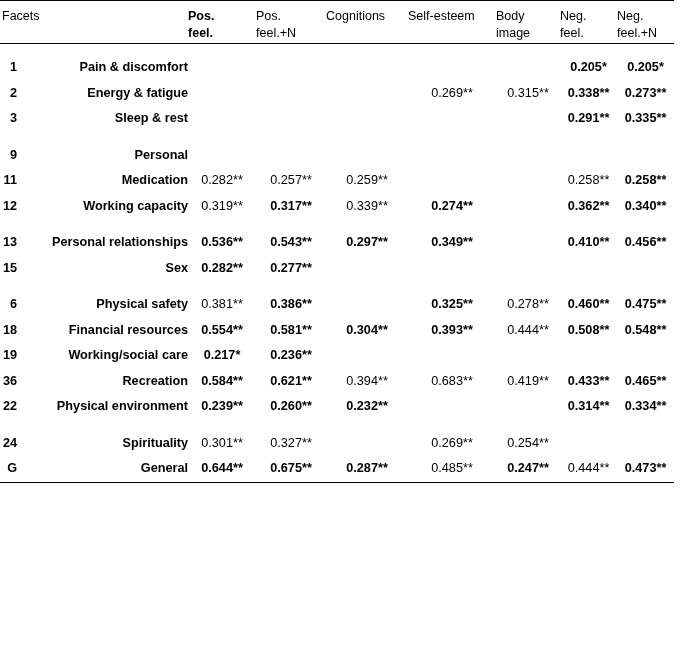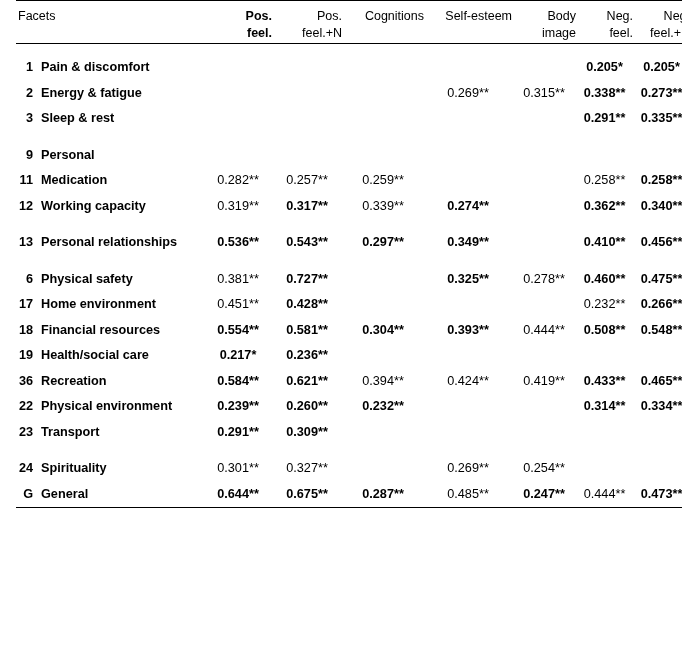--- a/index.html
+++ b/index.html
@@ -12,39 +12,39 @@
     height: 655px;
     font-family: "Liberation Sans", sans-serif;
     color: #000000;
     overflow: hidden;
   }
   #sheet {
     position: relative;
     width: 682px;
     height: 655px;
     box-sizing: border-box;
-    padding: 0 16px;
+    padding: 0 0;
   }
   table.corr {
     width: 674px;
     border-collapse: collapse;
     table-layout: fixed;
     font-size: 12.5px;
   }
   table.corr td, table.corr th {
     padding: 0;
     vertical-align: top;
   }
   
   thead tr.head-row td {
     font-weight: normal;
     font-size: 12.5px;
     padding-top: 7px;
     padding-bottom: 2px;
-    text-align: right;
+    text-align: left;
     line-height: 1.32;
   }
   thead tr.head-row td.facet-head {
     text-align: left;
     padding-left: 2px;
   }
   .rule-top {
     border-top: 1.6px solid #000;
   }
   .rule-mid {
@@ -63,21 +63,21 @@
     font-size: 12.7px;
     white-space: nowrap;
   }
   tbody td.num-col {
     text-align: right;
     padding-right: 5px;
     width: 20px;
     font-size: 12.7px;
   }
   tbody td.label-col {
-    text-align: left;
+    text-align: right;
     padding-left: 3px;
     font-size: 12.7px;
   }
   tbody tr.spacer td {
     height: 11px;
     line-height: 11px;
   }
   .b { font-weight: bold; }
   .n { font-weight: normal; }
 </style>
@@ -210,99 +210,88 @@
           <td class="num-col b">13</td>
           <td class="label-col b">Personal relationships</td>
           <td class="b">0.536**</td>
           <td class="b">0.543**</td>
           <td class="b">0.297**</td>
           <td class="b">0.349**</td>
           <td class="n"></td>
           <td class="b">0.410**</td>
           <td class="b">0.456**</td>
         </tr>
+        <tr>
+          <td class="num-col b">15</td>
+          <td class="label-col b">Sex</td>
+          <td class="b">0.282**</td>
+          <td class="b">0.277**</td>
+          <td class="n"></td>
+          <td class="n"></td>
+          <td class="n"></td>
+          <td class="n"></td>
+          <td class="n"></td>
+        </tr>
         <tr class="spacer">
           <td colspan="9">&nbsp;</td>
         </tr>
         <tr>
           <td class="num-col b">6</td>
           <td class="label-col b">Physical safety</td>
           <td class="n">0.381**</td>
-          <td class="b">0.727**</td>
+          <td class="b">0.386**</td>
           <td class="n"></td>
           <td class="b">0.325**</td>
           <td class="n">0.278**</td>
           <td class="b">0.460**</td>
           <td class="b">0.475**</td>
-        </tr>
-        <tr>
-          <td class="num-col b">17</td>
-          <td class="label-col b">Home environment</td>
-          <td class="n">0.451**</td>
-          <td class="b">0.428**</td>
-          <td class="n"></td>
-          <td class="n"></td>
-          <td class="n"></td>
-          <td class="n">0.232**</td>
-          <td class="b">0.266**</td>
         </tr>
         <tr>
           <td class="num-col b">18</td>
           <td class="label-col b">Financial resources</td>
           <td class="b">0.554**</td>
           <td class="b">0.581**</td>
           <td class="b">0.304**</td>
           <td class="b">0.393**</td>
           <td class="n">0.444**</td>
           <td class="b">0.508**</td>
           <td class="b">0.548**</td>
         </tr>
         <tr>
           <td class="num-col b">19</td>
-          <td class="label-col b">Health/social care</td>
+          <td class="label-col b">Working/social care</td>
           <td class="b">0.217*</td>
           <td class="b">0.236**</td>
           <td class="n"></td>
           <td class="n"></td>
           <td class="n"></td>
           <td class="n"></td>
           <td class="n"></td>
         </tr>
         <tr>
           <td class="num-col b">36</td>
           <td class="label-col b">Recreation</td>
           <td class="b">0.584**</td>
           <td class="b">0.621**</td>
           <td class="n">0.394**</td>
-          <td class="n">0.424**</td>
+          <td class="n">0.683**</td>
           <td class="n">0.419**</td>
           <td class="b">0.433**</td>
           <td class="b">0.465**</td>
         </tr>
         <tr>
           <td class="num-col b">22</td>
           <td class="label-col b">Physical environment</td>
           <td class="b">0.239**</td>
           <td class="b">0.260**</td>
           <td class="b">0.232**</td>
           <td class="n"></td>
           <td class="n"></td>
           <td class="b">0.314**</td>
           <td class="b">0.334**</td>
-        </tr>
-        <tr>
-          <td class="num-col b">23</td>
-          <td class="label-col b">Transport</td>
-          <td class="b">0.291**</td>
-          <td class="b">0.309**</td>
-          <td class="n"></td>
-          <td class="n"></td>
-          <td class="n"></td>
-          <td class="n"></td>
-          <td class="n"></td>
         </tr>
         <tr class="spacer">
           <td colspan="9">&nbsp;</td>
         </tr>
         <tr>
           <td class="num-col b">24</td>
           <td class="label-col b">Spirituality</td>
           <td class="n">0.301**</td>
           <td class="n">0.327**</td>
           <td class="n"></td>

